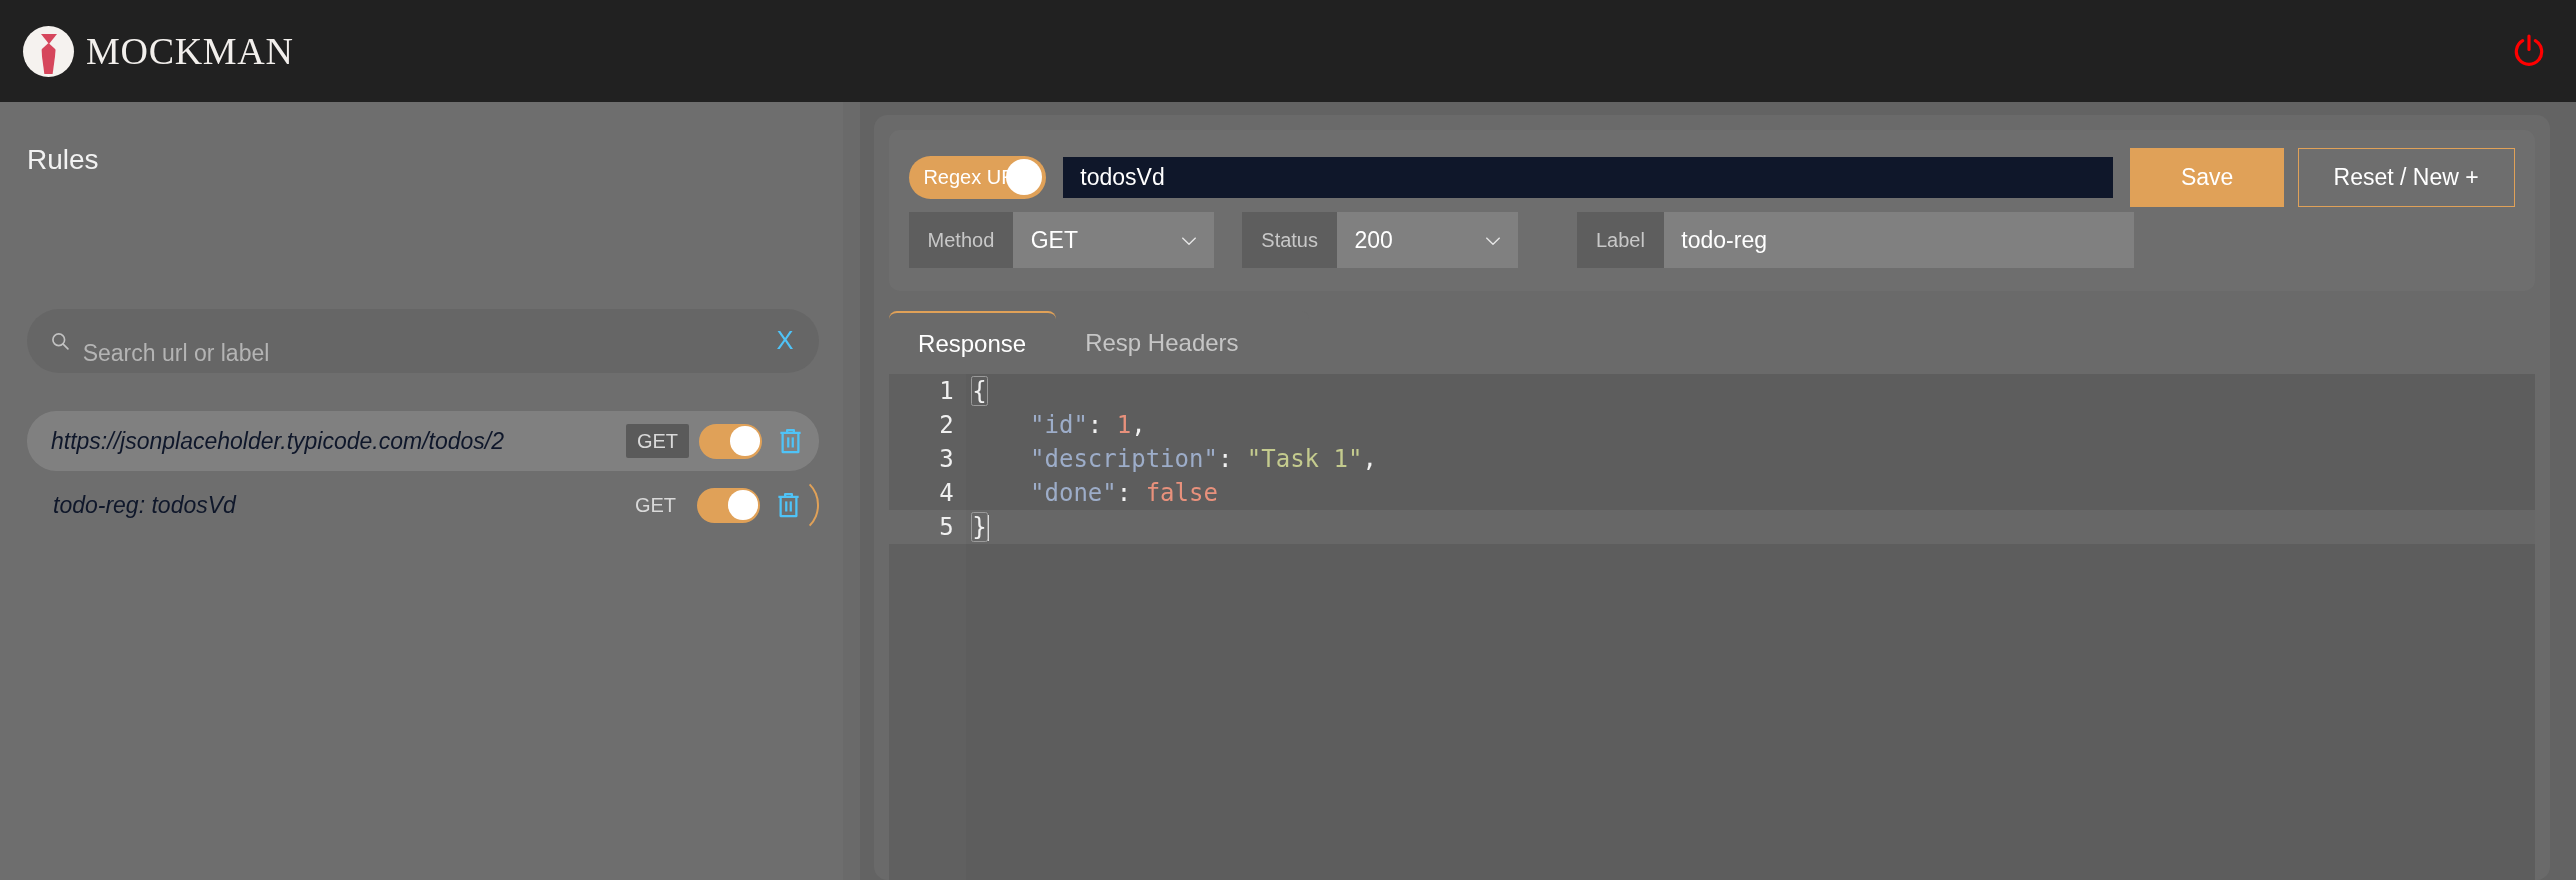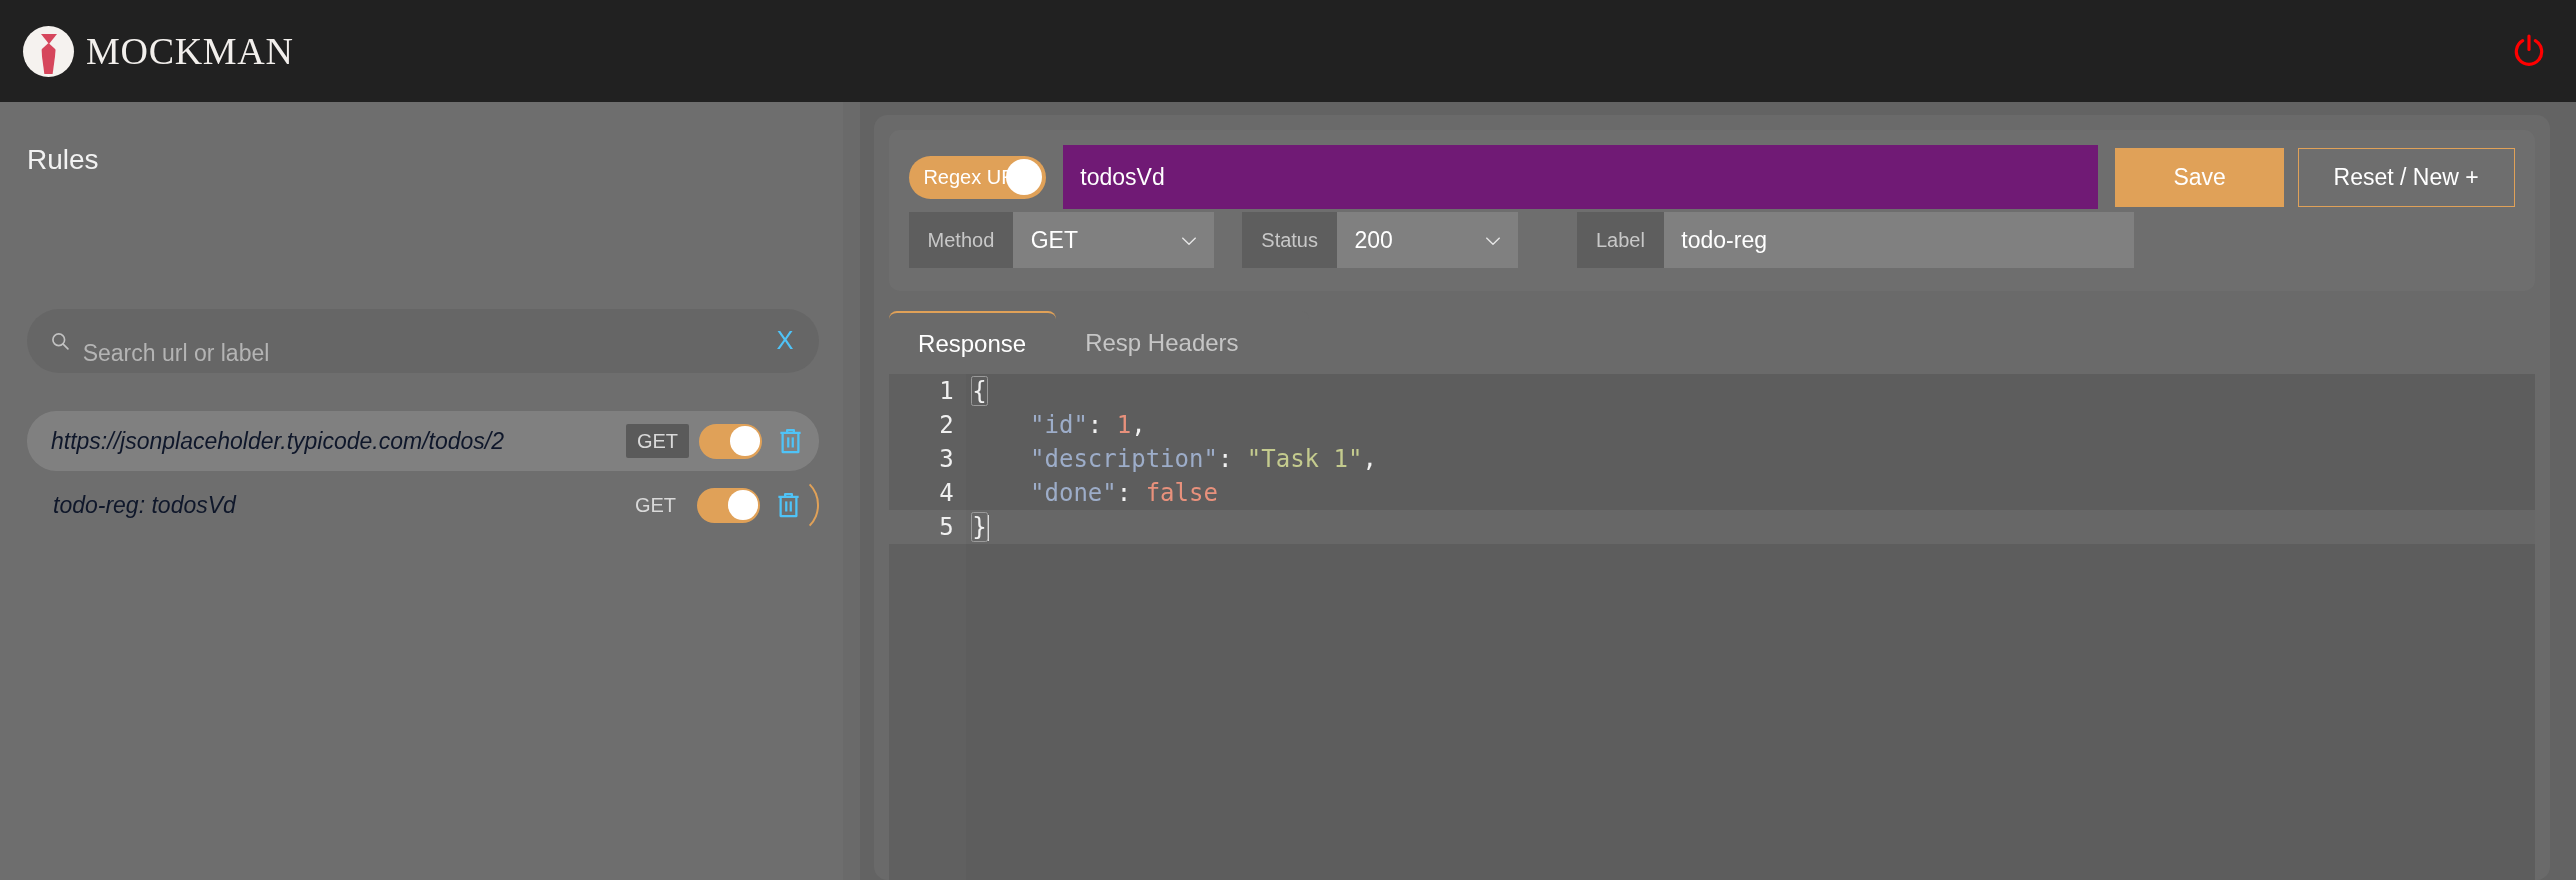--- a/index.html
+++ b/index.html
@@ -142,27 +142,27 @@
     flex: 0 0 auto; cursor: pointer;
   }
   .regex-toggle .lbl {
     color: #ffffff; font-size: 20px; margin-left: 14.8px;
   }
   .regex-toggle .knob {
     position: absolute; right: 3.4px; top: 3.4px;
     width: 36px; height: 36px; border-radius: 50%; background: #ffffff;
   }
   .url-input {
-    flex: 1 1 auto; height: 64px; margin-left: 17.4px;
-    background: #701a75; border: none; outline: none;
+    flex: 1 1 auto; height: 41px; margin-left: 17.4px;
+    background: #0f172a; border: none; outline: none;
     color: #ffffff; font-size: 23px; padding: 0 17.4px;
     font-family: "Liberation Sans", sans-serif;
   }
   .btn-save {
-    width: 169px; height: 59px; margin-left: 17.4px;
+    width: 154px; height: 59px; margin-left: 17.4px;
     background: #e0a158; color: #ffffff; font-size: 23px;
     border: none; cursor: pointer; flex: 0 0 auto;
     font-family: "Liberation Sans", sans-serif;
   }
   .btn-reset {
     width: 217px; height: 59px; margin-left: 13.4px;
     background: #6e6e6e; color: #ffffff; font-size: 23px;
     border: 1.3px solid #e0a158; cursor: pointer; flex: 0 0 auto;
     font-family: "Liberation Sans", sans-serif;
   }

